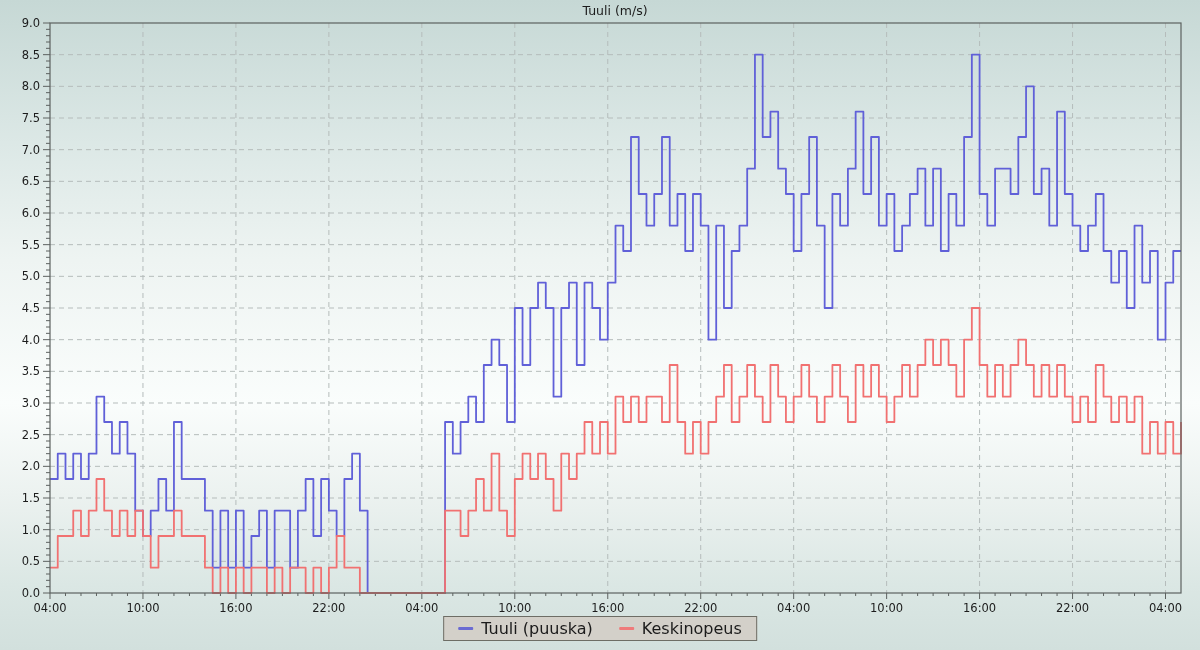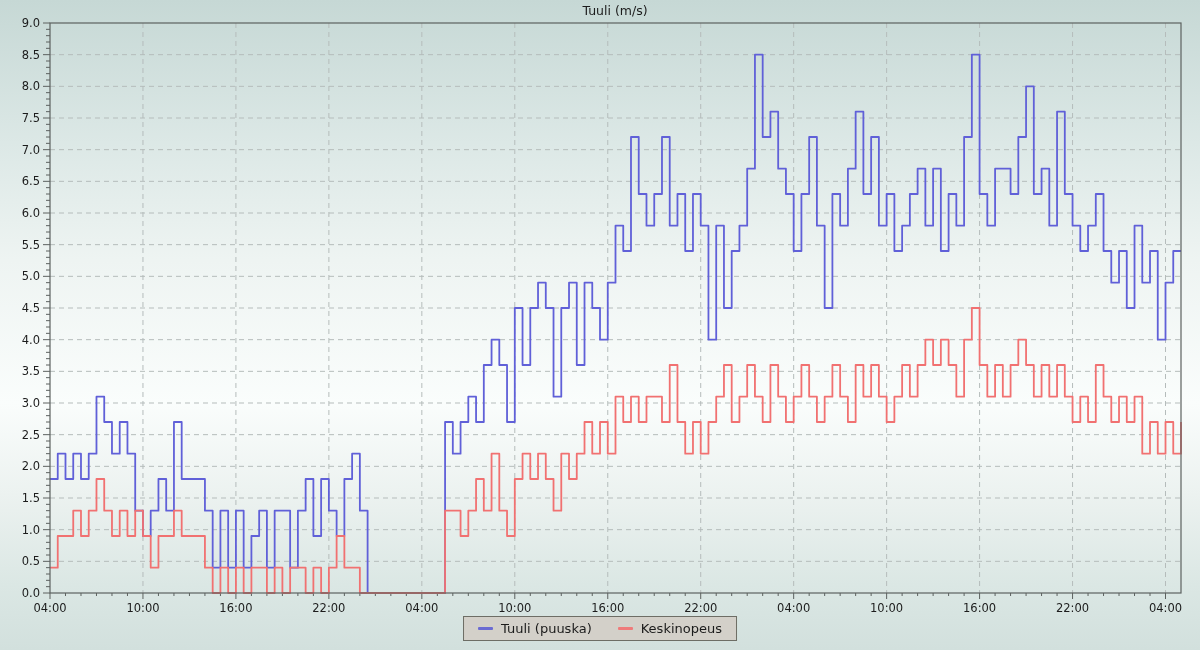--- a/index.html
+++ b/index.html
@@ -14,21 +14,21 @@
       #fafdfc 62%, #ecf2f0 76%, #dbe7e4 90%, #d2e0dd 100%);
   }
   svg{position:absolute;left:0;top:0;}
   .legend{
     position:absolute;left:50%;top:616px;transform:translateX(-50%);
     display:flex;align-items:center;gap:26px;
     background:#d3d0c9;border:1px solid #6d6d65;
     padding:3px 14px 4px 14px;height:16px;
   }
   .legend-item{display:flex;align-items:center;gap:8px;}
-  .legend-item span.lbl{font-size:13px;color:#1b1b1b;white-space:nowrap;}
+  .legend-item span.lbl{font-size:16px;color:#1b1b1b;white-space:nowrap;}
   .swatch{display:inline-block;width:15px;height:3px;border-radius:1px;}
 </style>
 </head>
 <body>
 
 <div id="stage">
   <svg id="chart" width="1200" height="650" viewBox="0 0 1200 650">
     <g id="grid">
         <line x1="50" x2="1181" y1="561.3333333333334" y2="561.3333333333334" stroke="#b5bcbb" stroke-width="1" stroke-dasharray="5,4"></line>
         <line x1="50" x2="1181" y1="529.6666666666666" y2="529.6666666666666" stroke="#b5bcbb" stroke-width="1" stroke-dasharray="5,4"></line>

